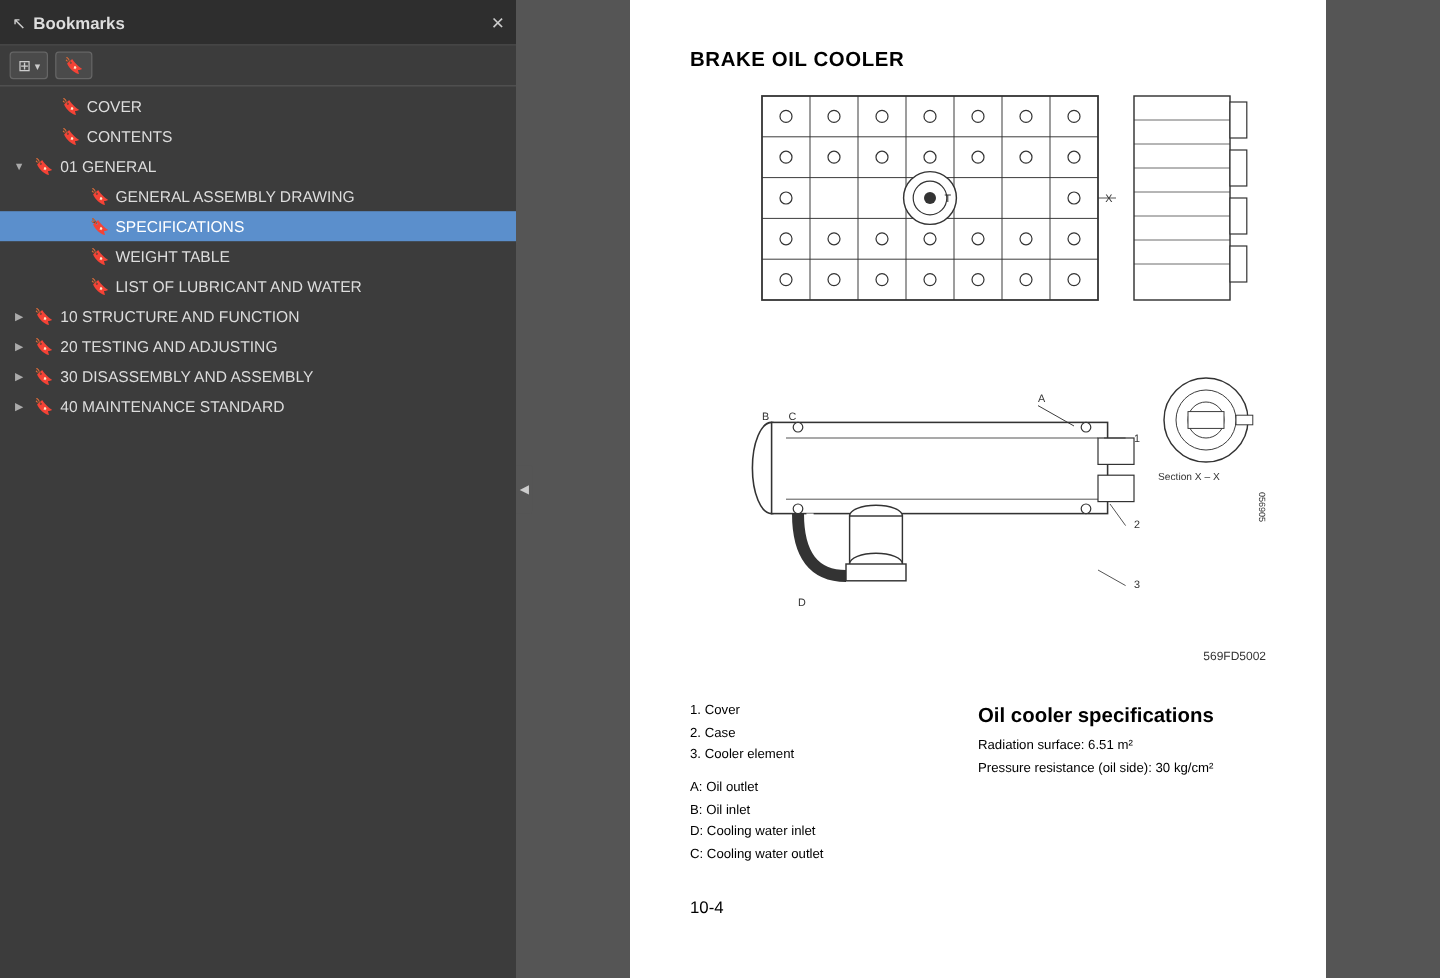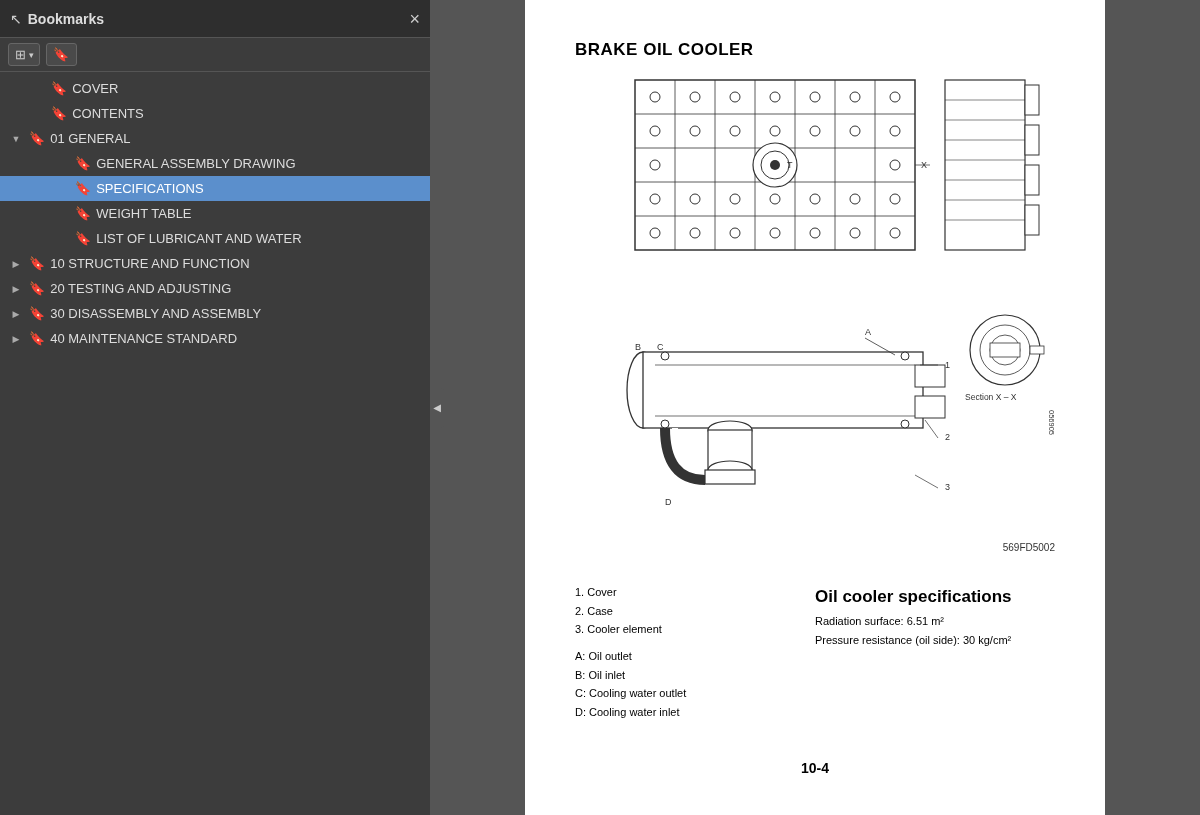--- a/index.html
+++ b/index.html
@@ -194,24 +194,23 @@
       font-size: 11px;
       line-height: 1.7;
     }
 
     .caption-right strong {
       font-weight: bold;
       font-size: 17px;
     }
 
     #page-number {
-      text-align: center;
       font-size: 14px;
-      font-weight: bold;
-      margin-top: 38px;
+      font-weight: normal;
+      margin-top: 26px;
     }
 
     #figure-id {
       text-align: right;
       font-size: 10px;
       color: #333;
       margin-top: 4px;
     }
   </style>
 </head>
@@ -455,22 +454,22 @@
 
     </div>
 
     <div id="captions-area">
       <div class="caption-left">
         <div>1.  Cover</div>
         <div>2.  Case</div>
         <div>3.  Cooler element</div>
         <div style="margin-top:8px;">A: Oil outlet</div>
         <div>B:  Oil inlet</div>
+        <div>D: Cooling water inlet</div>
         <div>C:  Cooling water outlet</div>
-        <div>D: Cooling water inlet</div>
       </div>
       <div class="caption-right">
         <div><strong>Oil cooler specifications</strong></div>
         <div>Radiation surface: 6.51 m²</div>
         <div>Pressure resistance (oil side): 30 kg/cm²</div>
       </div>
     </div>
 
     <div id="page-number">10-4</div>
 

